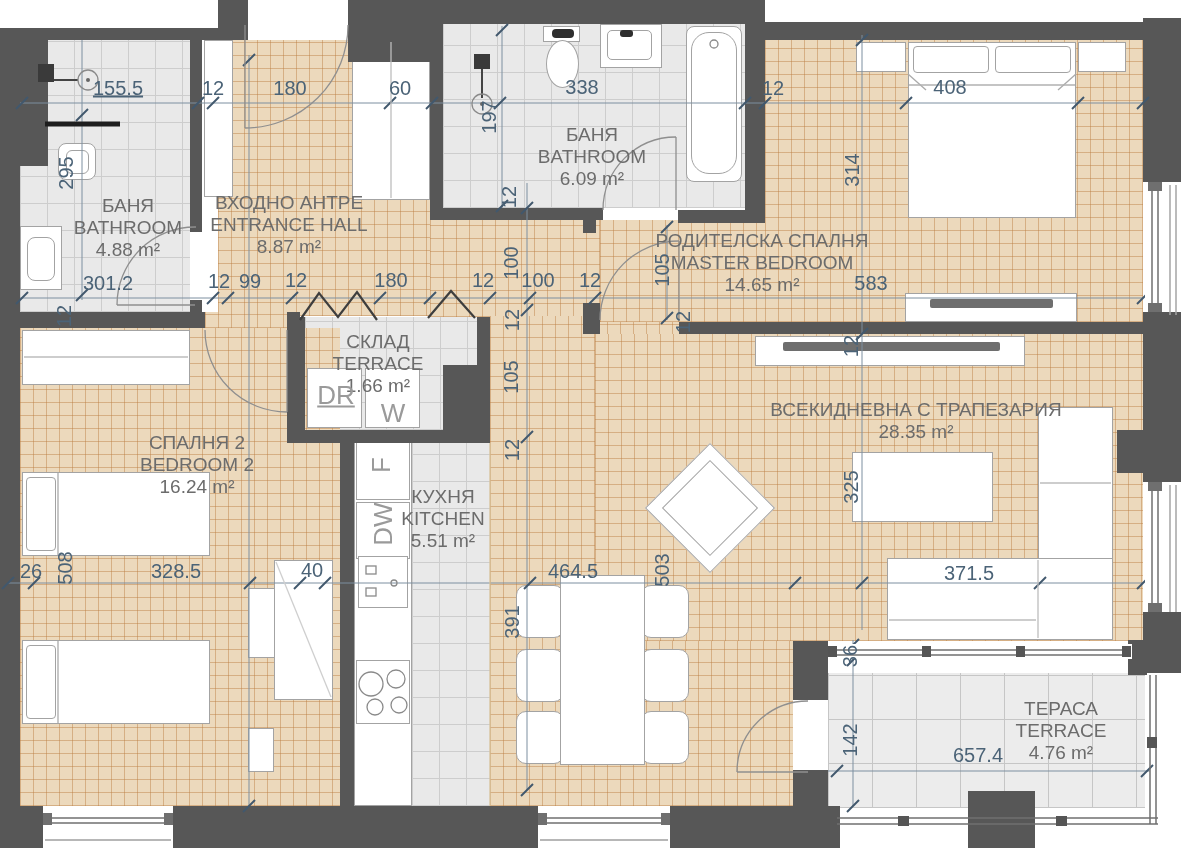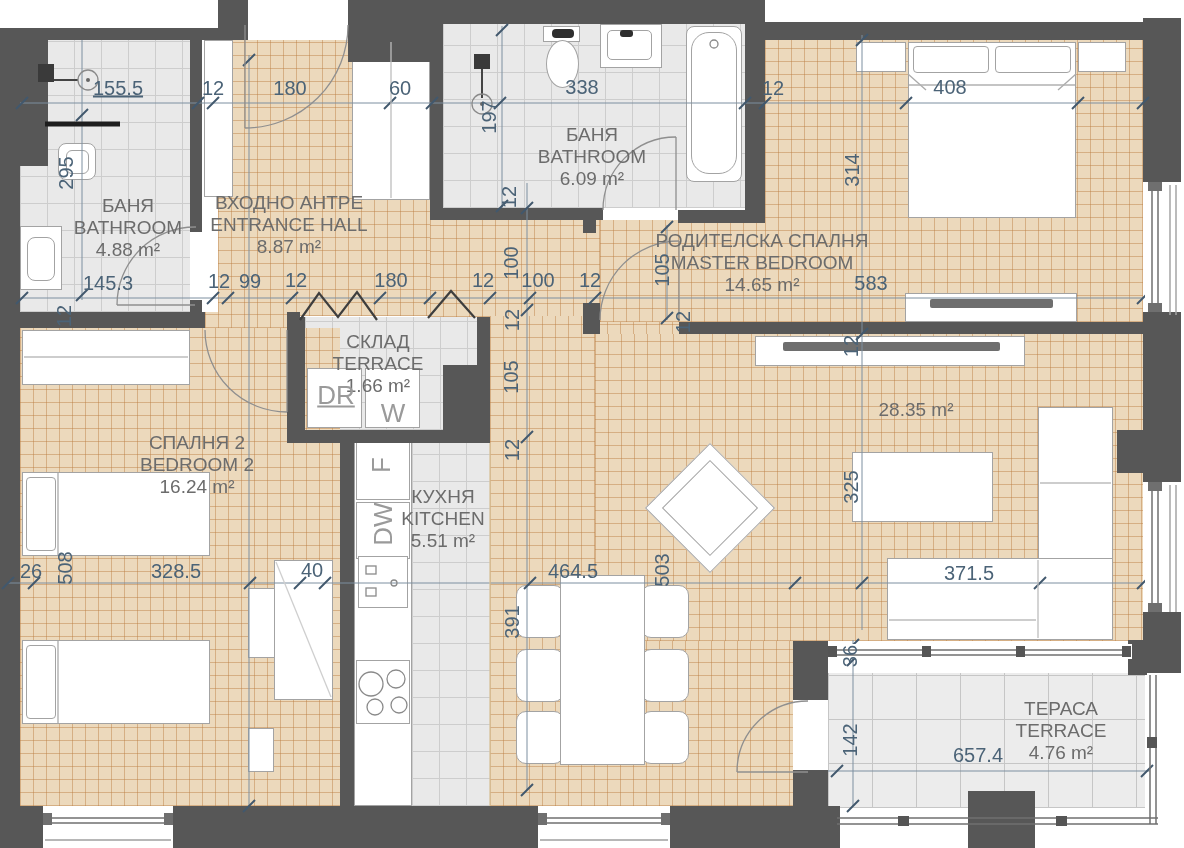--- a/index.html
+++ b/index.html
@@ -336,38 +336,39 @@
         <div>СПАЛНЯ 2</div>
         <div>BEDROOM 2</div>
         <div>16.24 m²</div>
       </div>
       <div class="room-label" style="left: 443px; top: 486px;">
         <div>КУХНЯ</div>
         <div>KITCHEN</div>
         <div>5.51 m²</div>
       </div>
       <div class="room-label" style="left: 916px; top: 399px;">
+        <div>ВСЕКИДНЕВНА С ТРАПЕЗАРИЯ</div>
         <div>28.35 m²</div>
       </div>
       <div class="room-label" style="left: 1061px; top: 698px;">
         <div>ТЕРАСА</div>
         <div>TERRACE</div>
         <div>4.76 m²</div>
       </div>
       <div class="dim" style="left: 118px; top: 88px; text-decoration: underline;">155.5</div>
       <div class="dim" style="left: 213px; top: 88px;">12</div>
       <div class="dim" style="left: 290px; top: 88px;">180</div>
       <div class="dim" style="left: 400px; top: 88px;">60</div>
       <div class="dim" style="left: 582px; top: 87px;">338</div>
       <div class="dim" style="left: 773px; top: 88px;">12</div>
       <div class="dim" style="left: 950px; top: 87px;">408</div>
       <div class="dim v" style="left: 66px; top: 173px;">295</div>
       <div class="dim v" style="left: 489px; top: 117px;">197</div>
       <div class="dim v" style="left: 852px; top: 170px;">314</div>
-      <div class="dim" style="left: 108px; top: 283px;">145.3</div>
+      <div class="dim" style="left: 108px; top: 283px;">301.2</div>
       <div class="dim" style="left: 219px; top: 281px;">12</div>
       <div class="dim" style="left: 250px; top: 281px;">99</div>
       <div class="dim" style="left: 296px; top: 280px;">12</div>
       <div class="dim" style="left: 391px; top: 280px;">180</div>
       <div class="dim" style="left: 483px; top: 280px;">12</div>
       <div class="dim v" style="left: 511px; top: 263px;">100</div>
       <div class="dim" style="left: 538px; top: 280px;">100</div>
       <div class="dim" style="left: 590px; top: 280px;">12</div>
       <div class="dim v" style="left: 662px; top: 270px;">105</div>
       <div class="dim" style="left: 871px; top: 283px;">583</div>

